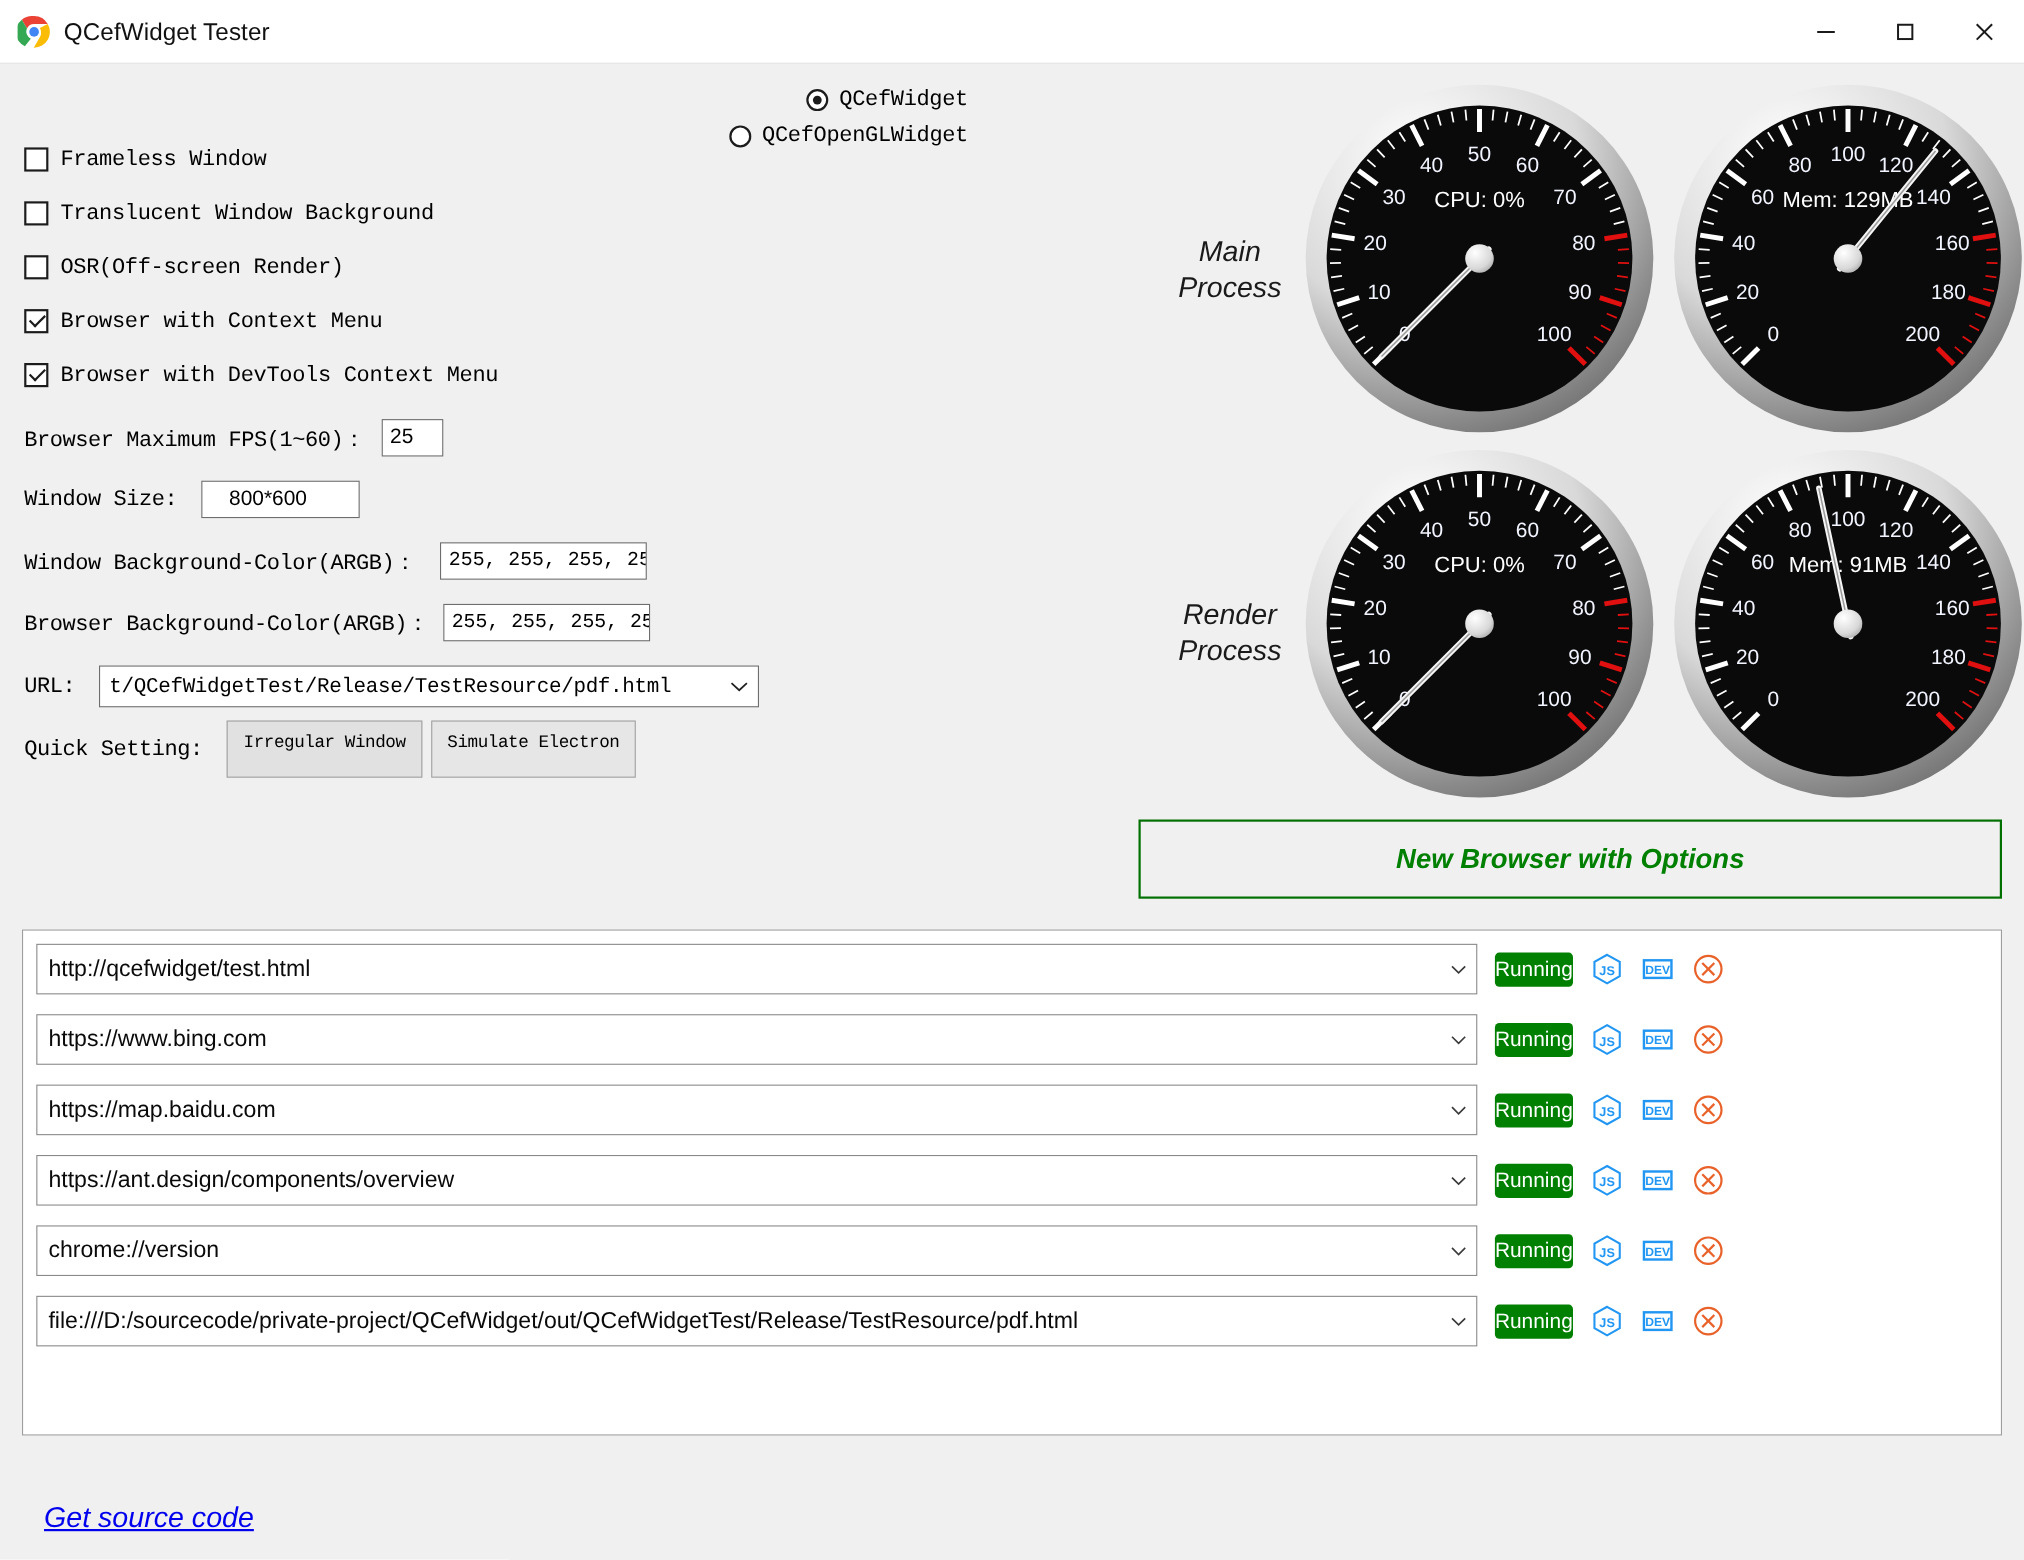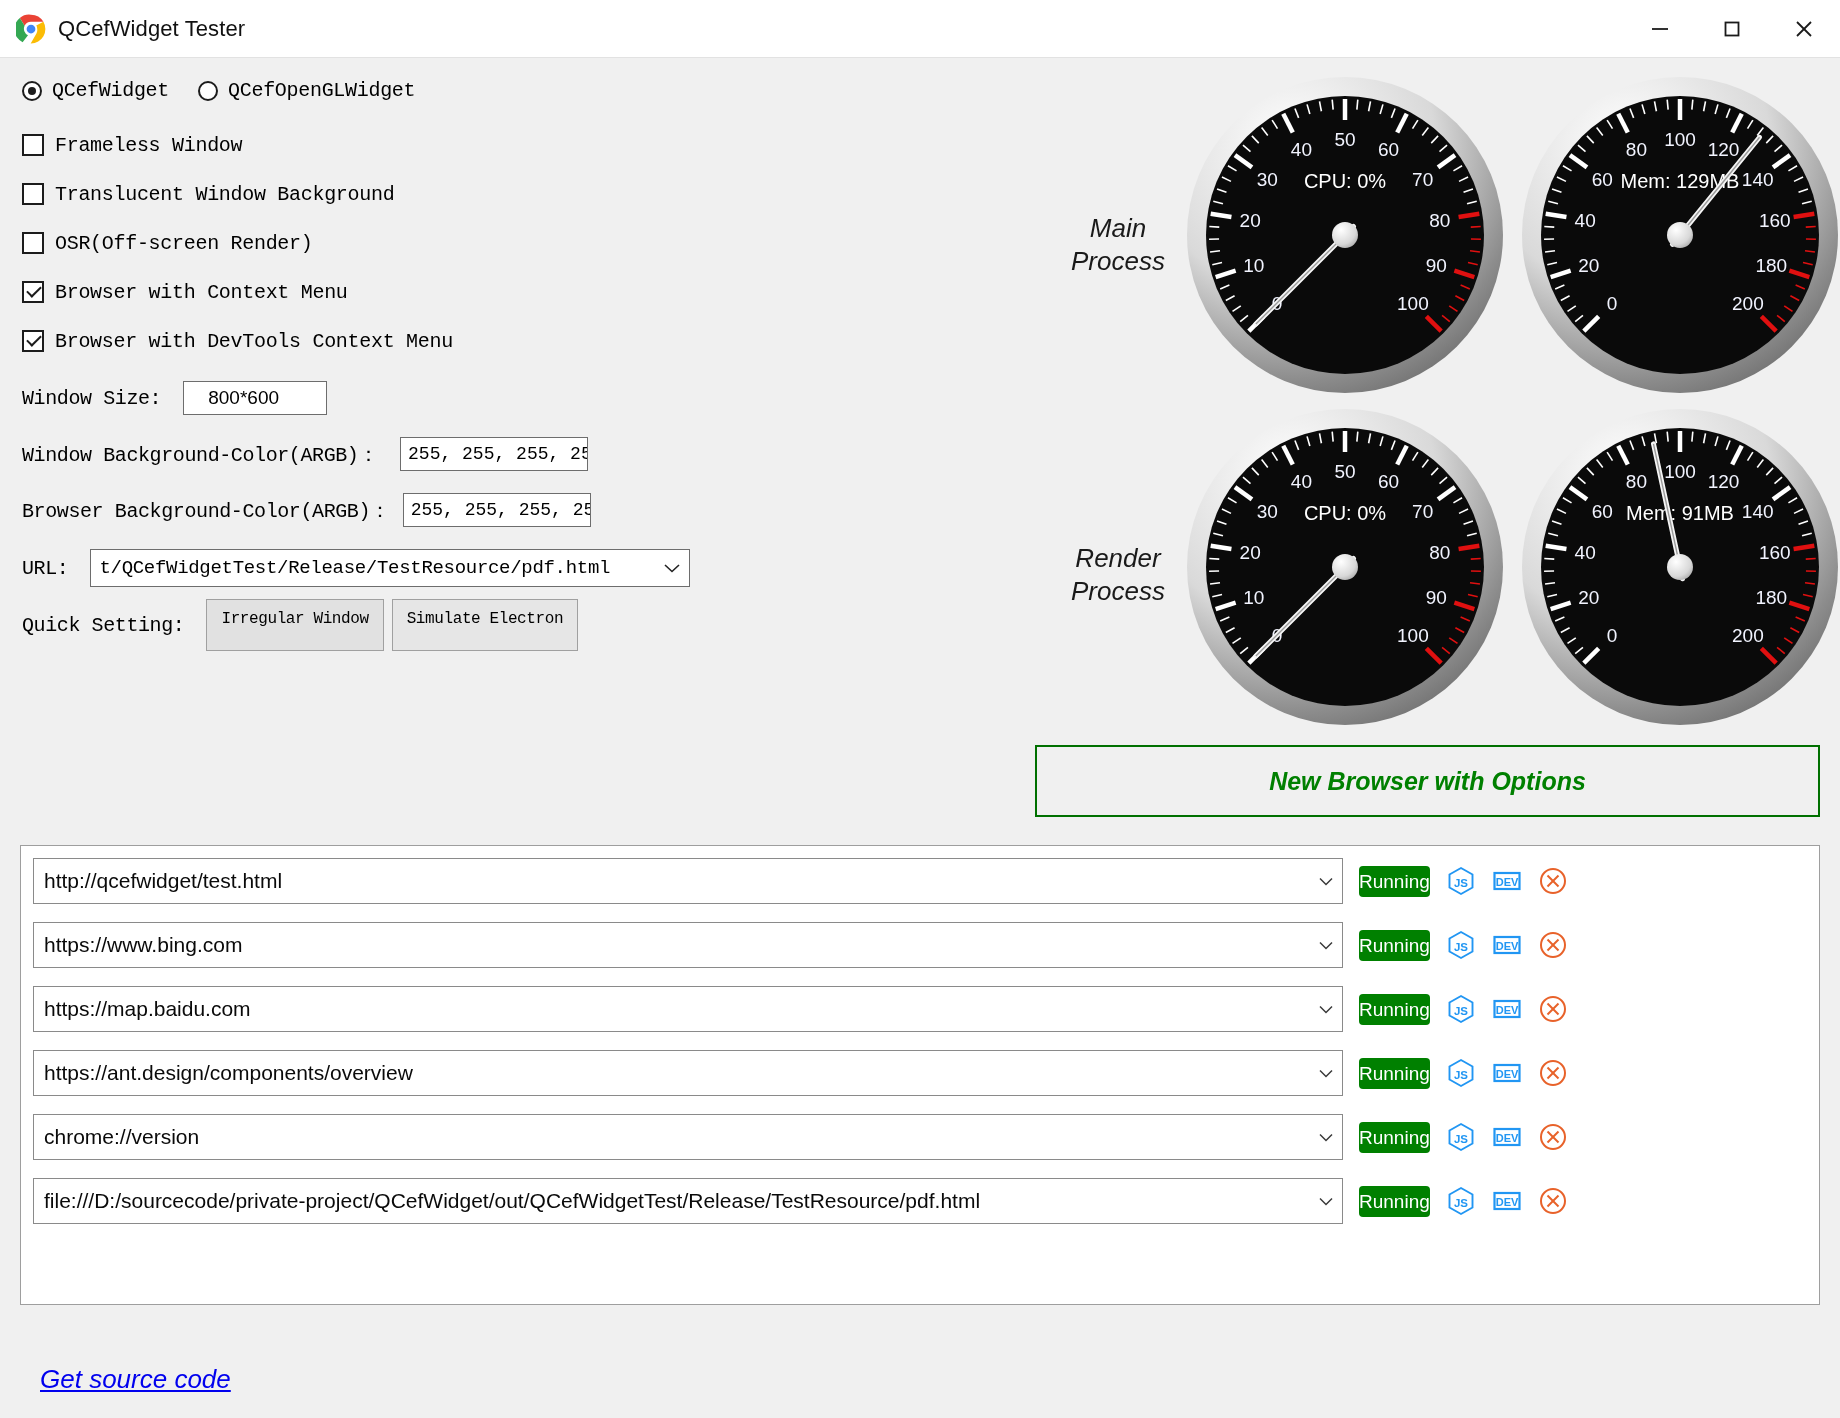--- a/index.html
+++ b/index.html
@@ -67,24 +67,25 @@
     top: 57px;
     left: 0;
     width: 880px;
     padding: 22px 0 0 22px;
     box-sizing: border-box;
     font-family: "Liberation Mono", monospace;
   }
 
   .radio-row {
     display: flex;
-    align-items: flex-start;
+    align-items: flex-end;
     gap: 10px;
     margin-bottom: 23px;
     height: 28px;
+    flex-direction: column;
   }
   .radio-item { display: flex; align-items: center; gap: 10px; }
   .radio-item + .radio-item { margin-left: 19px; }
   .radio-circle {
     width: 20px; height: 20px;
     border: 2px solid #1c1c1c;
     border-radius: 50%;
     box-sizing: border-box;
     position: relative;
     flex: none;
@@ -420,20 +421,24 @@
     <div class="check-row">
       <span class="checkbox checked"></span>
       <span class="opt-label">Browser with Context Menu</span>
     </div>
 
     <div class="check-row" style="margin-bottom:25px;">
       <span class="checkbox checked"></span>
       <span class="opt-label">Browser with DevTools Context Menu</span>
     </div>
 
+    <div class="field-row">
+      <span class="field-label">Browser Maximum FPS(1~60)：</span>
+      <div class="txtinput" id="fps-input">25</div>
+    </div>
 
     <div class="field-row">
       <span class="field-label">Window Size:</span>
       <div class="txtinput" id="winsize-input">800*600</div>
     </div>
 
     <div class="field-row">
       <span class="field-label">Window Background-Color(ARGB)：</span>
       <div class="txtinput mono" id="winbg-input">255, 255, 255, 255</div>
     </div>

